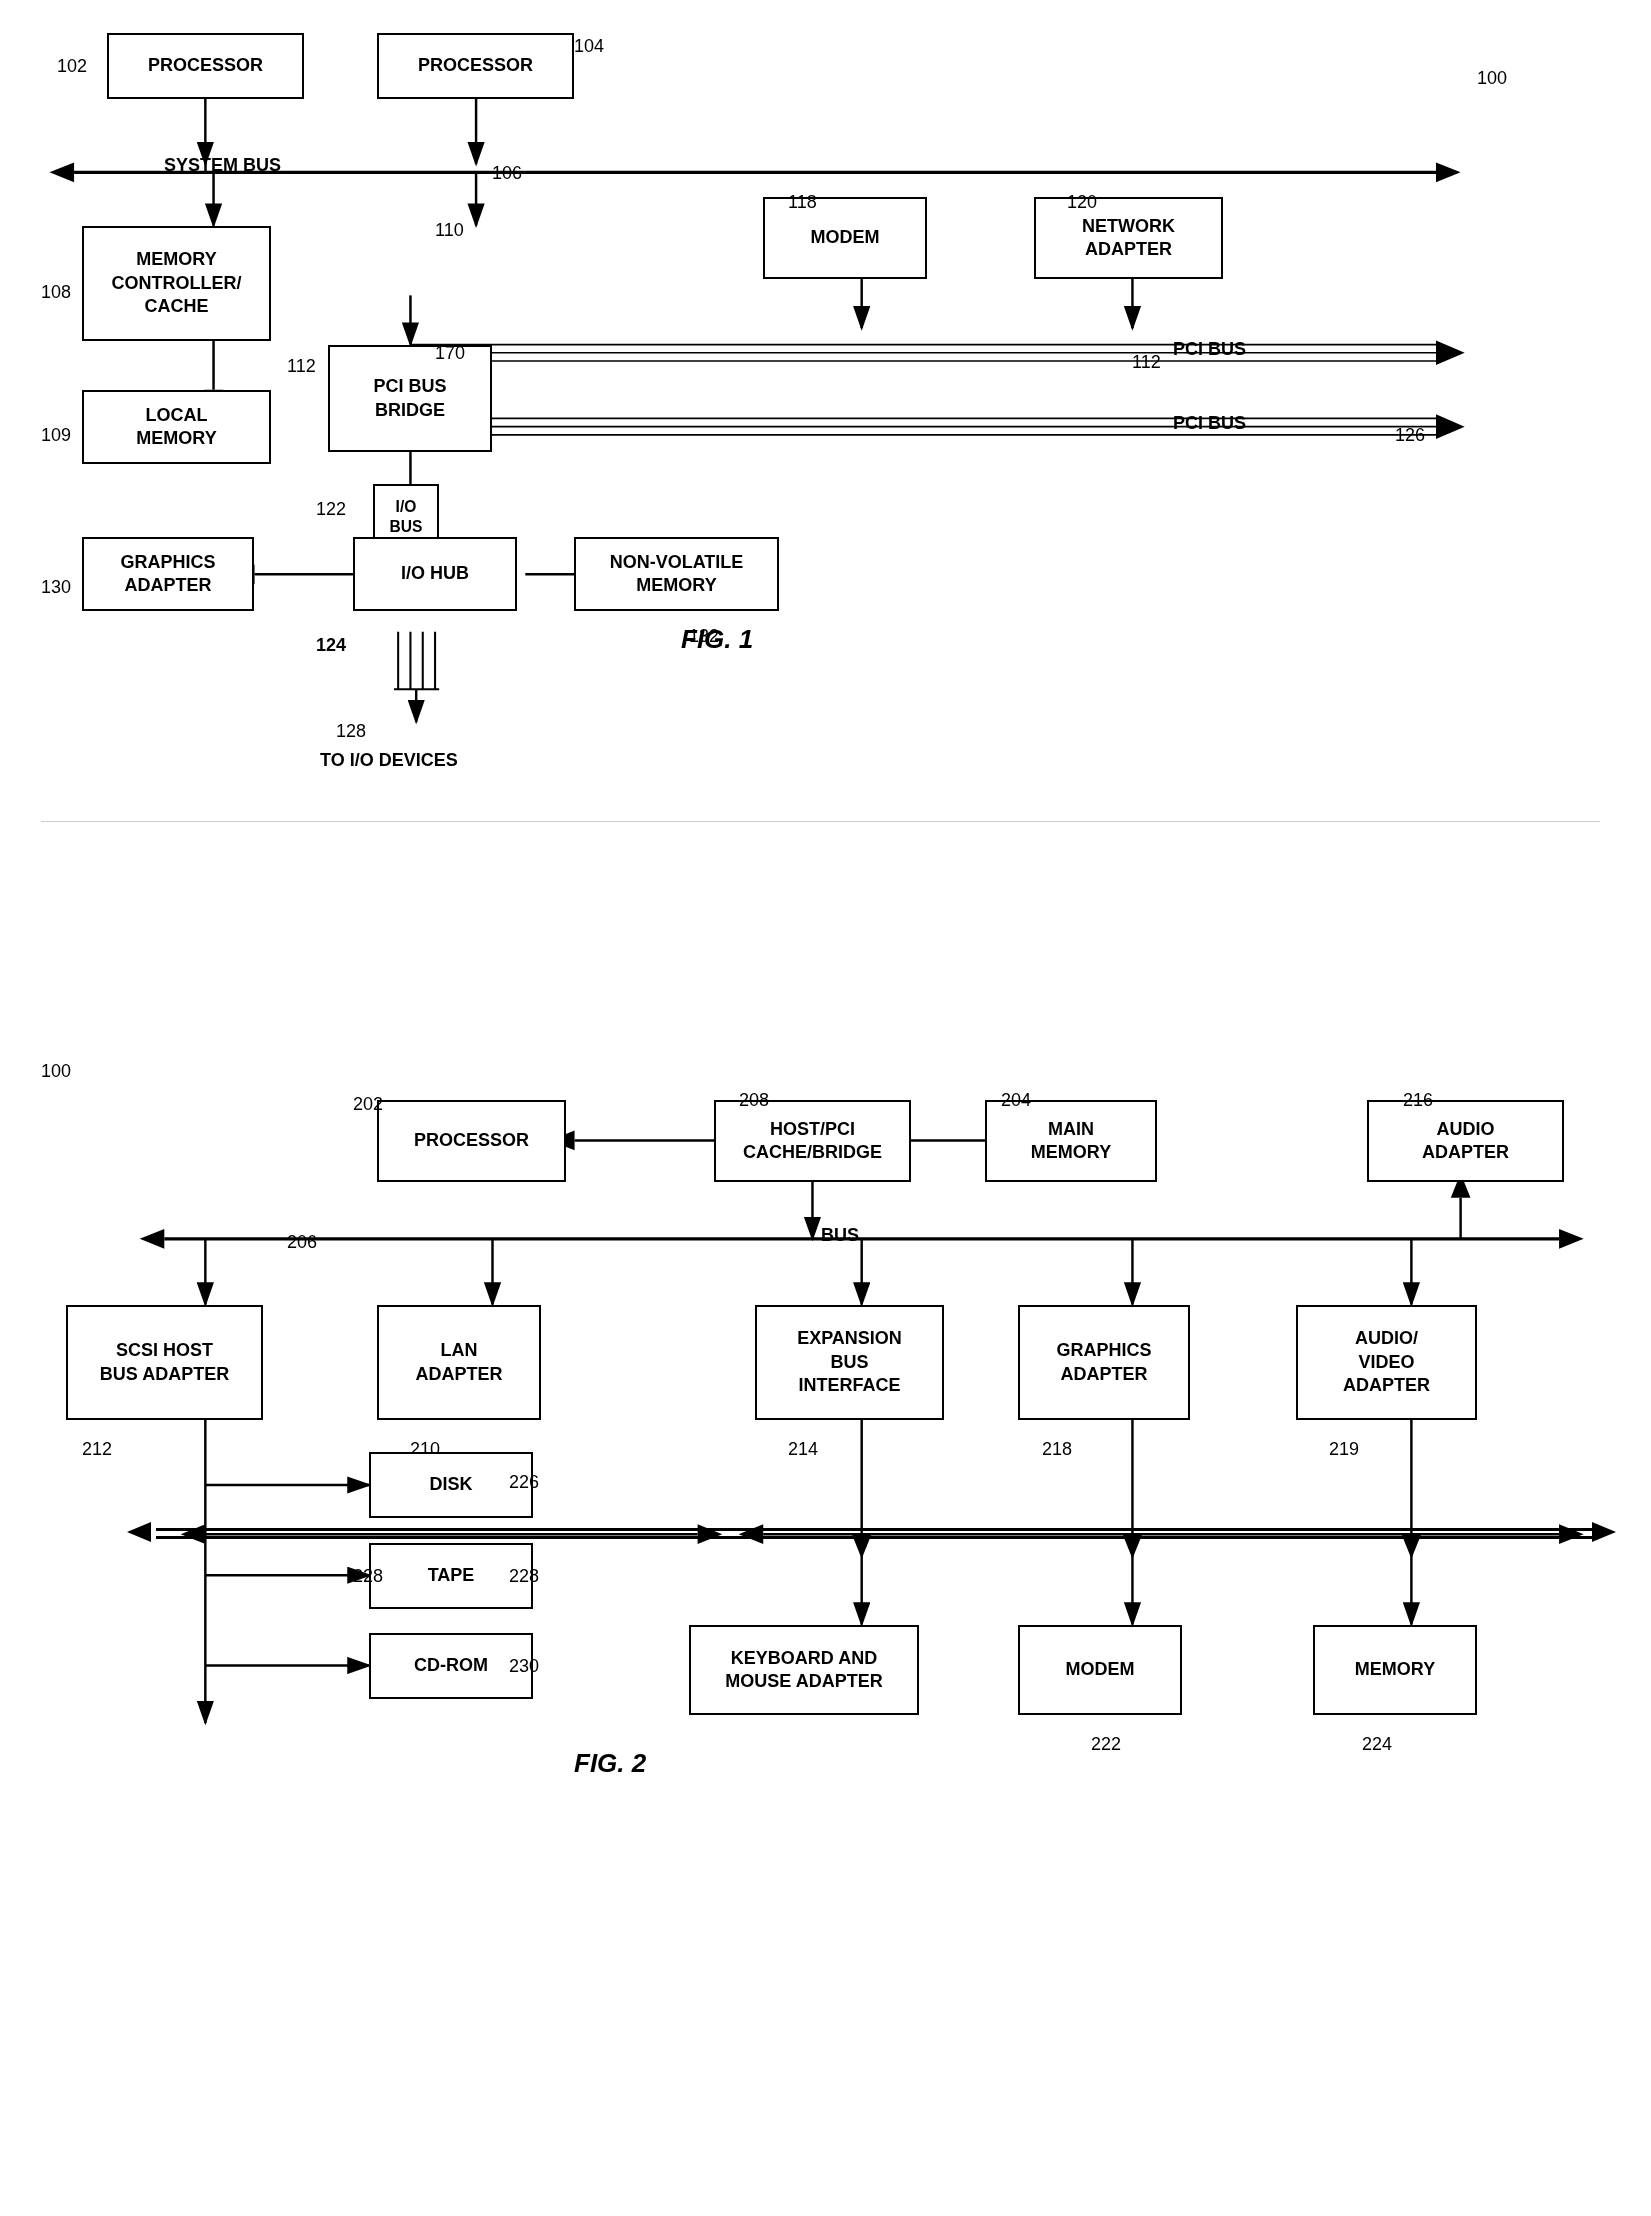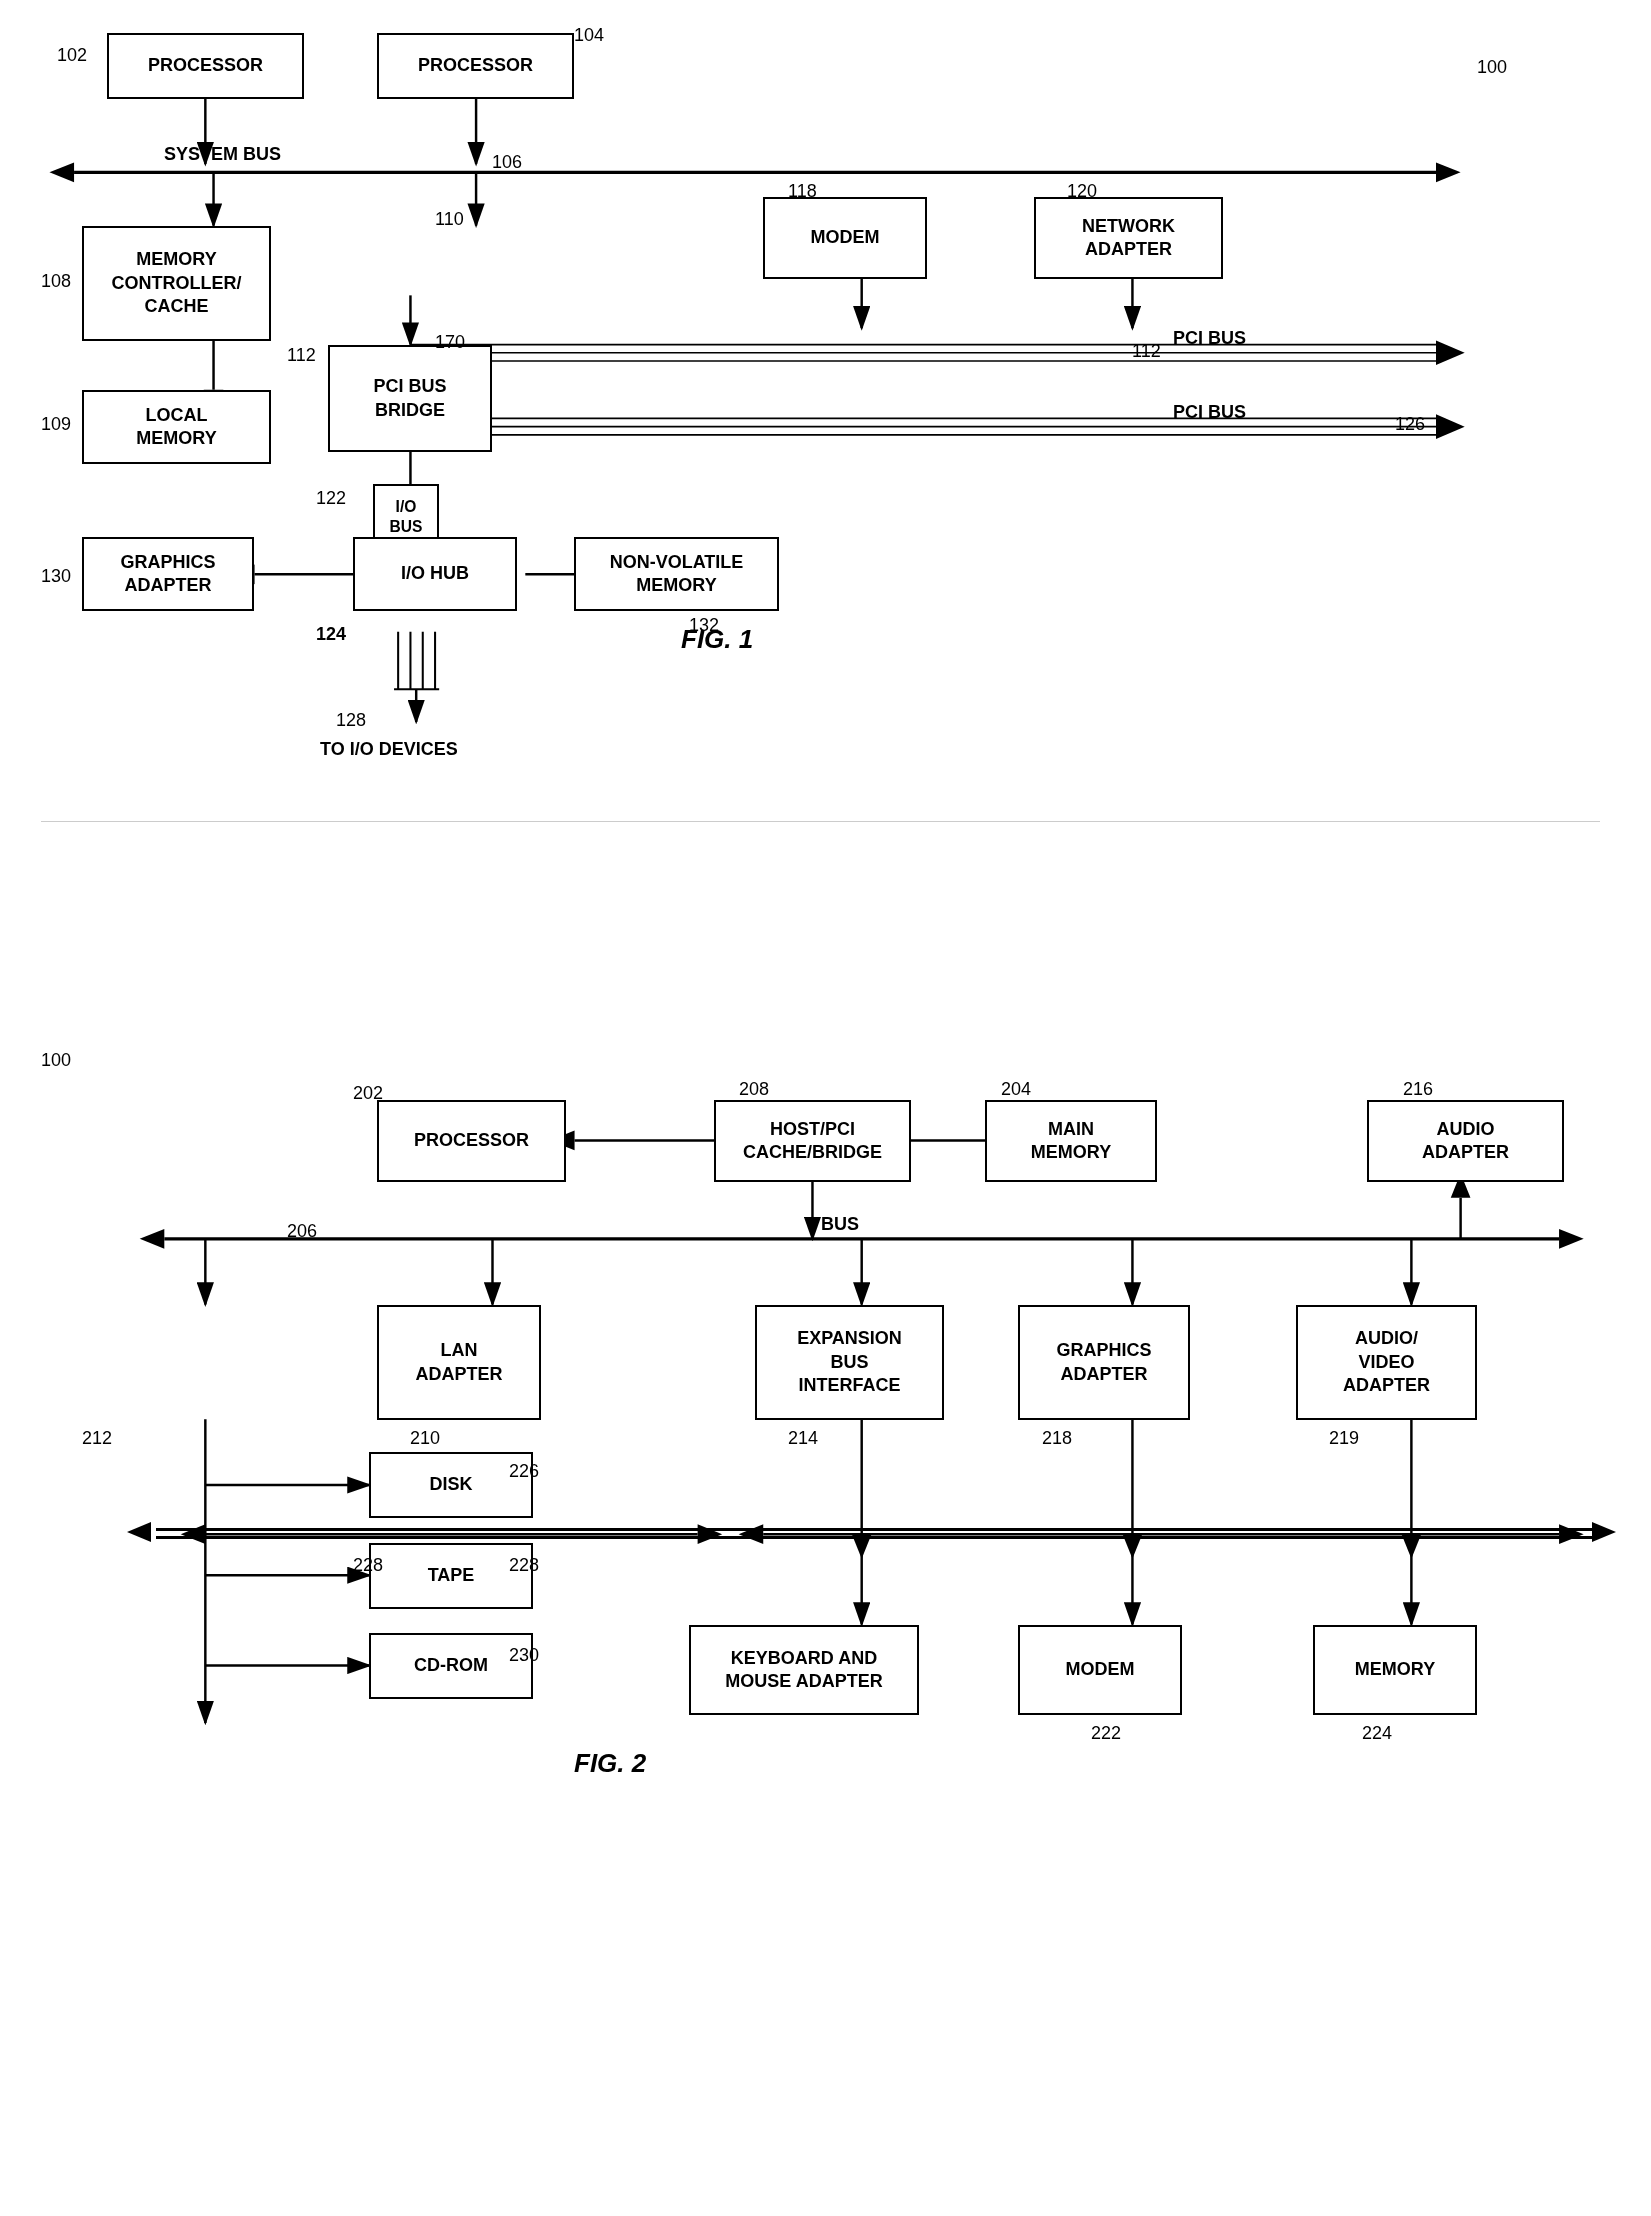--- a/index.html
+++ b/index.html
@@ -29,20 +29,21 @@
       font-weight: bold;
       line-height: 1.3;
       padding: 4.9px;
     }
     .label {
       position: absolute;
       font-size: 18px;
       font-weight: normal;
       text-align: center;
       white-space: nowrap;
+      margin-top: 11px;
     }
     .fig-label {
       position: absolute;
       font-size: 26px;
       font-style: italic;
       font-weight: bold;
     }
     svg.arrows {
       position: absolute;
       top: 0;
@@ -239,20 +240,21 @@
 
   <div class="box" style="left:985px; top:1100px; width:172px; height:82px;">MAIN<br>MEMORY</div>
   <div class="label" style="left:1001px; top:1079px;">204</div>
 
   <div class="box" style="left:1367px; top:1100px; width:197px; height:82px;">AUDIO<br>ADAPTER</div>
   <div class="label" style="left:1403px; top:1079px;">216</div>
 
   <div class="label" style="left:821px; top:1214px; font-weight:bold;">BUS</div>
   <div class="label" style="left:287px; top:1221px;">206</div>
 
+  <div class="box" style="left:66px; top:1305px; width:197px; height:115px;">SCSI HOST<br>BUS ADAPTER</div>
   <div class="label" style="left:82px; top:1428px;">212</div>
 
   <div class="box" style="left:377px; top:1305px; width:164px; height:115px;">LAN<br>ADAPTER</div>
   <div class="label" style="left:410px; top:1428px;">210</div>
 
   <div class="box" style="left:755px; top:1305px; width:189px; height:115px;">EXPANSION<br>BUS<br>INTERFACE</div>
   <div class="label" style="left:788px; top:1428px;">214</div>
 
   <div class="box" style="left:1018px; top:1305px; width:172px; height:115px;">GRAPHICS<br>ADAPTER</div>
   <div class="label" style="left:1042px; top:1428px;">218</div>

